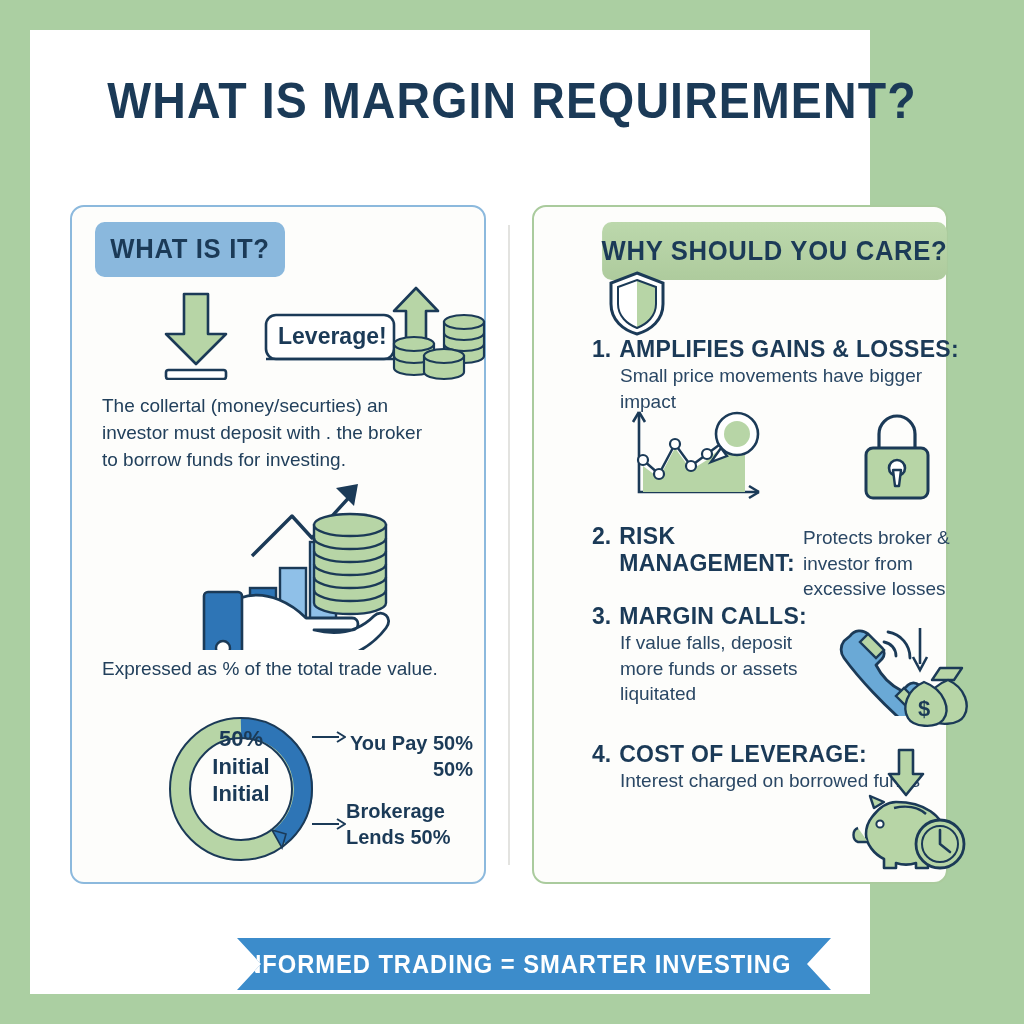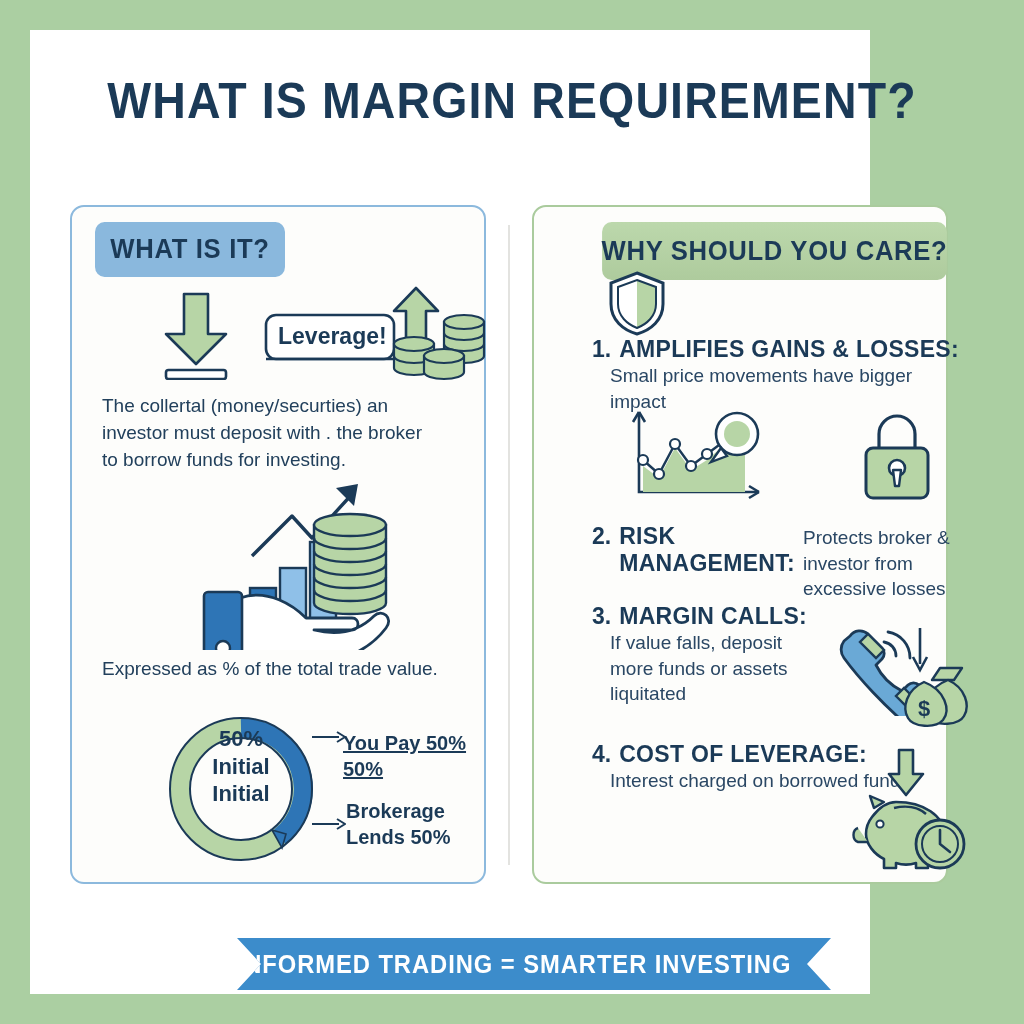--- a/index.html
+++ b/index.html
@@ -55,39 +55,39 @@
 
   .donut-center{
     position:absolute;left:146px;top:695px;width:130px;text-align:center;
     font-size:22px;font-weight:700;line-height:1.25;color:#1b3a57;
     font-family:"Liberation Sans Narrow","Liberation Sans",sans-serif;
   }
   .callout{
     position:absolute;font-size:20px;font-weight:700;line-height:1.3;color:#1b3a57;
     font-family:"Liberation Sans Narrow","Liberation Sans",sans-serif;
   }
-  .callout-1{left:313px;top:700px;width:130px;text-align:left;text-decoration:underline;}
+  .callout-1{left:313px;top:700px;width:130px;text-align:right;}
   .callout-2{left:316px;top:768px;width:120px;}
 
   
   .item{position:absolute;width:380px;}
   .item .num{
     font-size:23px;font-weight:700;color:#1b3a57;
     font-family:"Liberation Sans Narrow","Liberation Sans",sans-serif;
   }
   .item .head{
     font-size:23px;font-weight:700;letter-spacing:.3px;color:#1b3a57;
     font-family:"Liberation Sans Narrow","Liberation Sans",sans-serif;
   }
   .item .sub{
     font-size:19px;color:#2a4764;line-height:1.35;
     font-family:"Liberation Sans Narrow","Liberation Sans",sans-serif;
   }
   .row1{display:flex;align-items:baseline;gap:8px;}
-  .indent{margin-left:18px;}
+  .indent{margin-left:28px;}
 
   .it1{left:562px;top:306px;}
   .it2{left:562px;top:493px;width:372px;}
   .it3{left:562px;top:573px;width:230px;}
   .it4{left:562px;top:711px;width:330px;}
 
   
   .ribbon{
     position:absolute;left:207px;top:908px;width:594px;height:52px;
     background:#3c8ccb;

